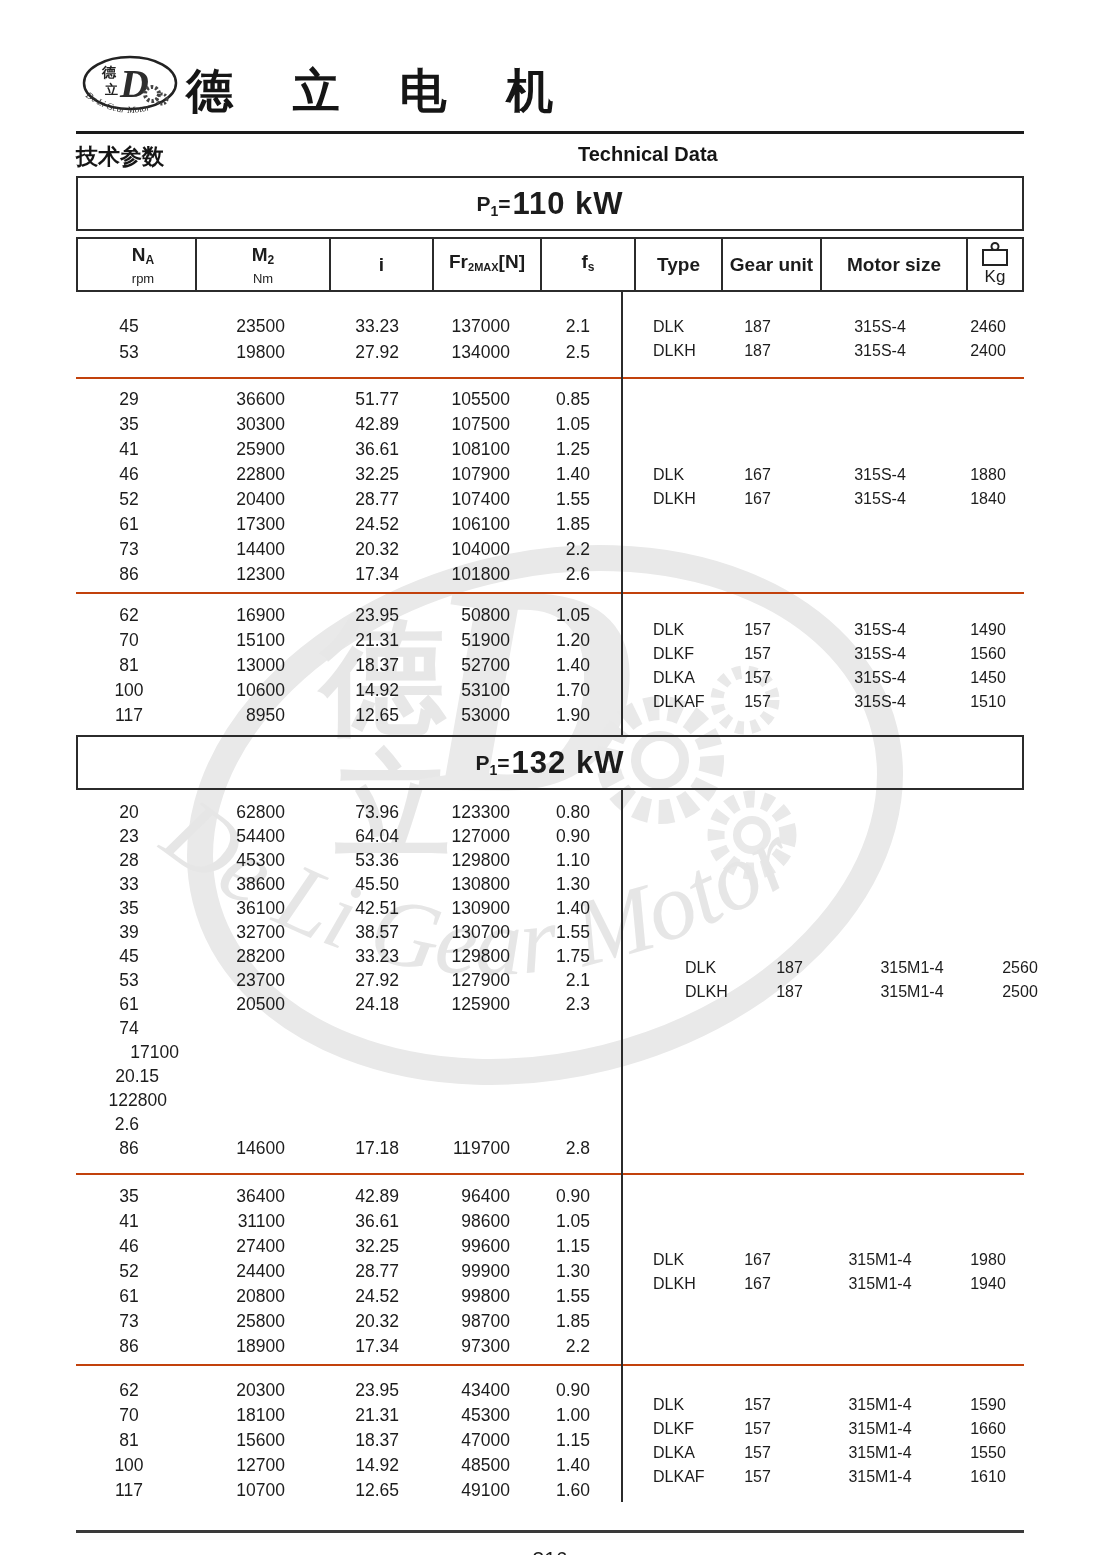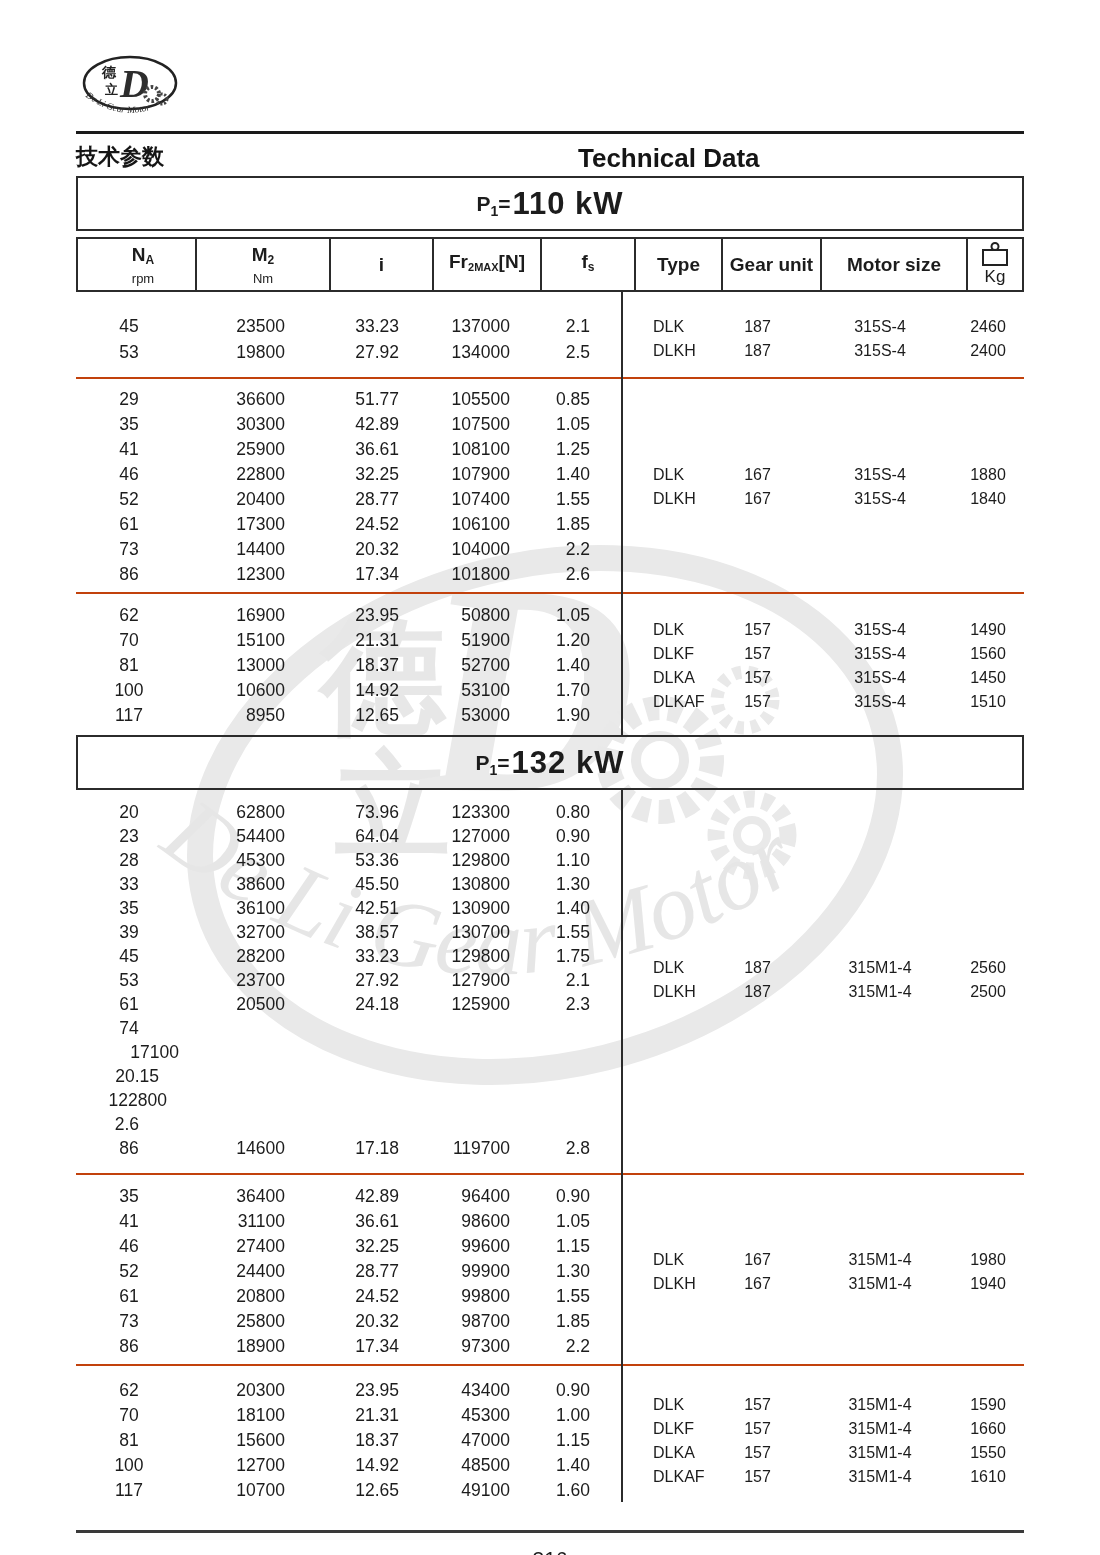--- a/index.html
+++ b/index.html
@@ -12,21 +12,21 @@
 
   
   .content { position:absolute; inset:0; z-index:1; }
 
   
   .logo { position:absolute; left:70px; top:50px; }
   .brand-title { position:absolute; left:186px; top:60px; font-family:"Liberation Serif","DejaVu Serif",serif;
                  font-weight:bold; font-size:47px; letter-spacing:24px; color:#151515; white-space:nowrap; }
   .top-rule { position:absolute; left:76px; top:131px; width:948px; height:3px; background:#1a1a1a; }
   .sec-title-cn { position:absolute; left:76px; top:142px; font-size:22px; font-weight:bold; color:#151515; }
-  .sec-title-en { position:absolute; left:578px; top:143px; font-size:26px; font-weight:bold; color:#151515; }
+  .sec-title-en { position:absolute; left:578px; top:143px; font-size:20px; font-weight:bold; color:#151515; }
 
   
   .main { position:absolute; left:76px; top:176px; width:948px; }
 
   .power-box { height:55px; border:2px solid #2b2b2b; display:flex; align-items:center; justify-content:center; background:transparent; }
   .pt-p  { font-size:21px; font-weight:bold; }
   .pt-sub{ font-size:14px; font-weight:bold; align-self:flex-end; margin-bottom:10px; }
   .pt-val{ font-size:31px; font-weight:bold; letter-spacing:1px; margin-left:2px; }
 
   .head-box { height:55px; border:2px solid #2b2b2b; display:flex; margin-top:6px;padding-left:13px; }
@@ -107,20 +107,21 @@
           <circle cx="82" cy="44" r="7" stroke-width="4" stroke-dasharray="2.5 2"></circle>
           <circle cx="92" cy="49" r="5" stroke-width="3" stroke-dasharray="2 1.6"></circle>
         </g>
         <path id="logo-arc" d="M 12 44 Q 60 82 108 44" fill="none"></path>
         <text font-size="9.5" fill="#333" font-style="italic" font-family="'Liberation Serif',serif">
           <textPath href="#logo-arc" startOffset="4">De Li Gear Motor</textPath>
         </text>
       </svg>
     </div>
 
+    <div class="brand-title">德 立 电 机</div>
     <div class="top-rule"></div>
     <div class="sec-title-cn">技术参数</div>
     <div class="sec-title-en">Technical Data</div>
 
     <div class="main">
 
       <div id="sec0-title" class="power-box">
           <span class="pt-p">P</span>
           <span class="pt-sub">1</span>
           <span class="pt-p">=</span>
@@ -333,21 +334,21 @@
             </div>
           </div>
         </div>
       <div id="sec1-title" class="power-box">
           <span class="pt-p">P</span>
           <span class="pt-sub">1</span>
           <span class="pt-p">=</span>
           <span class="pt-val">132 kW</span>
         </div>
       <div id="sec1-blocks" class="blocks-area cut-divider">
-          <div class="block" style="padding-top: 10px; padding-bottom: 13px;">
+          <div class="block" style="padding-top: 10px; padding-bottom: 13px; gap: 32px;">
             <div class="left-rows">
               <div class="row" style="line-height: 24px;">
                 <span class="c-na">20</span>
                 <span class="c-m2">62800</span>
                 <span class="c-i">73.96</span>
                 <span class="c-fr">123300</span>
                 <span class="c-fs">0.80</span>
               </div>
               <div class="row" style="line-height: 24px;">
                 <span class="c-na">23</span>

